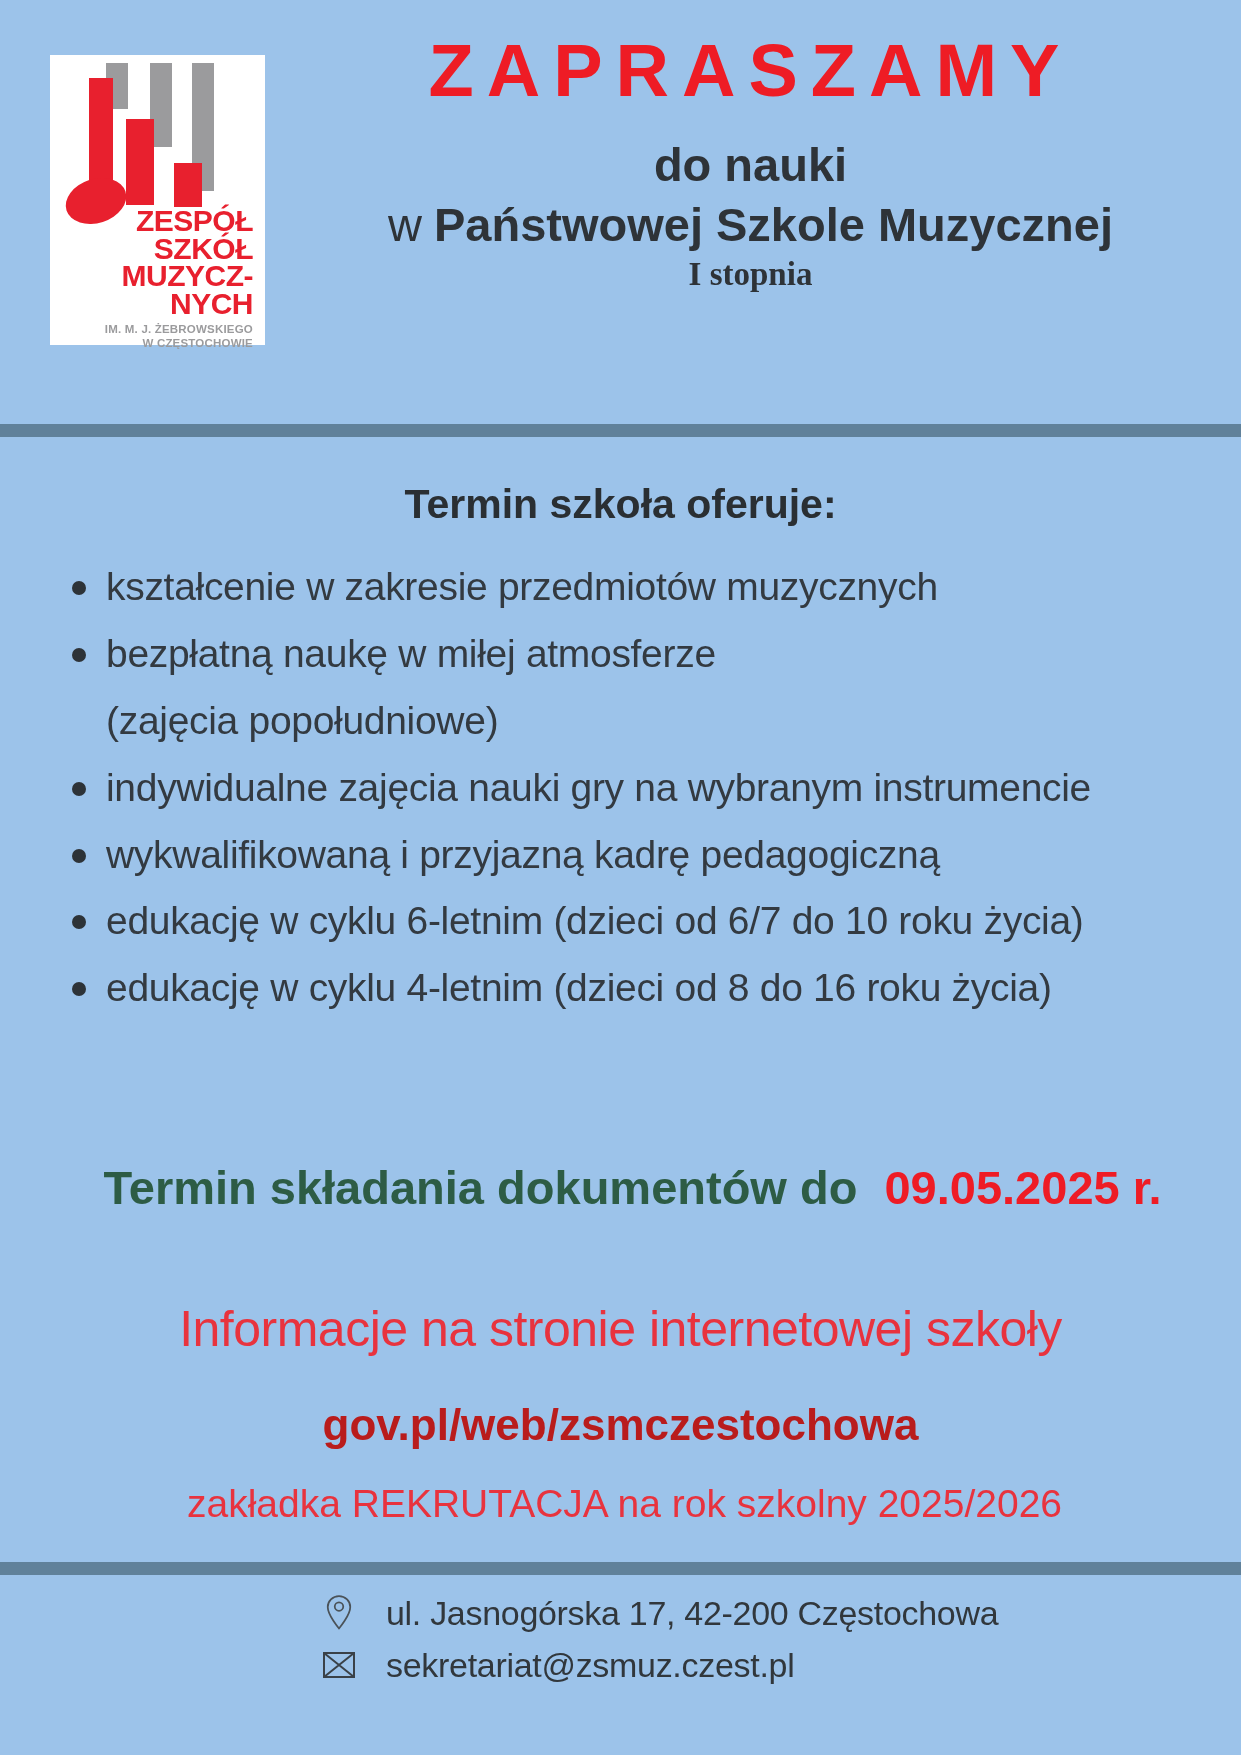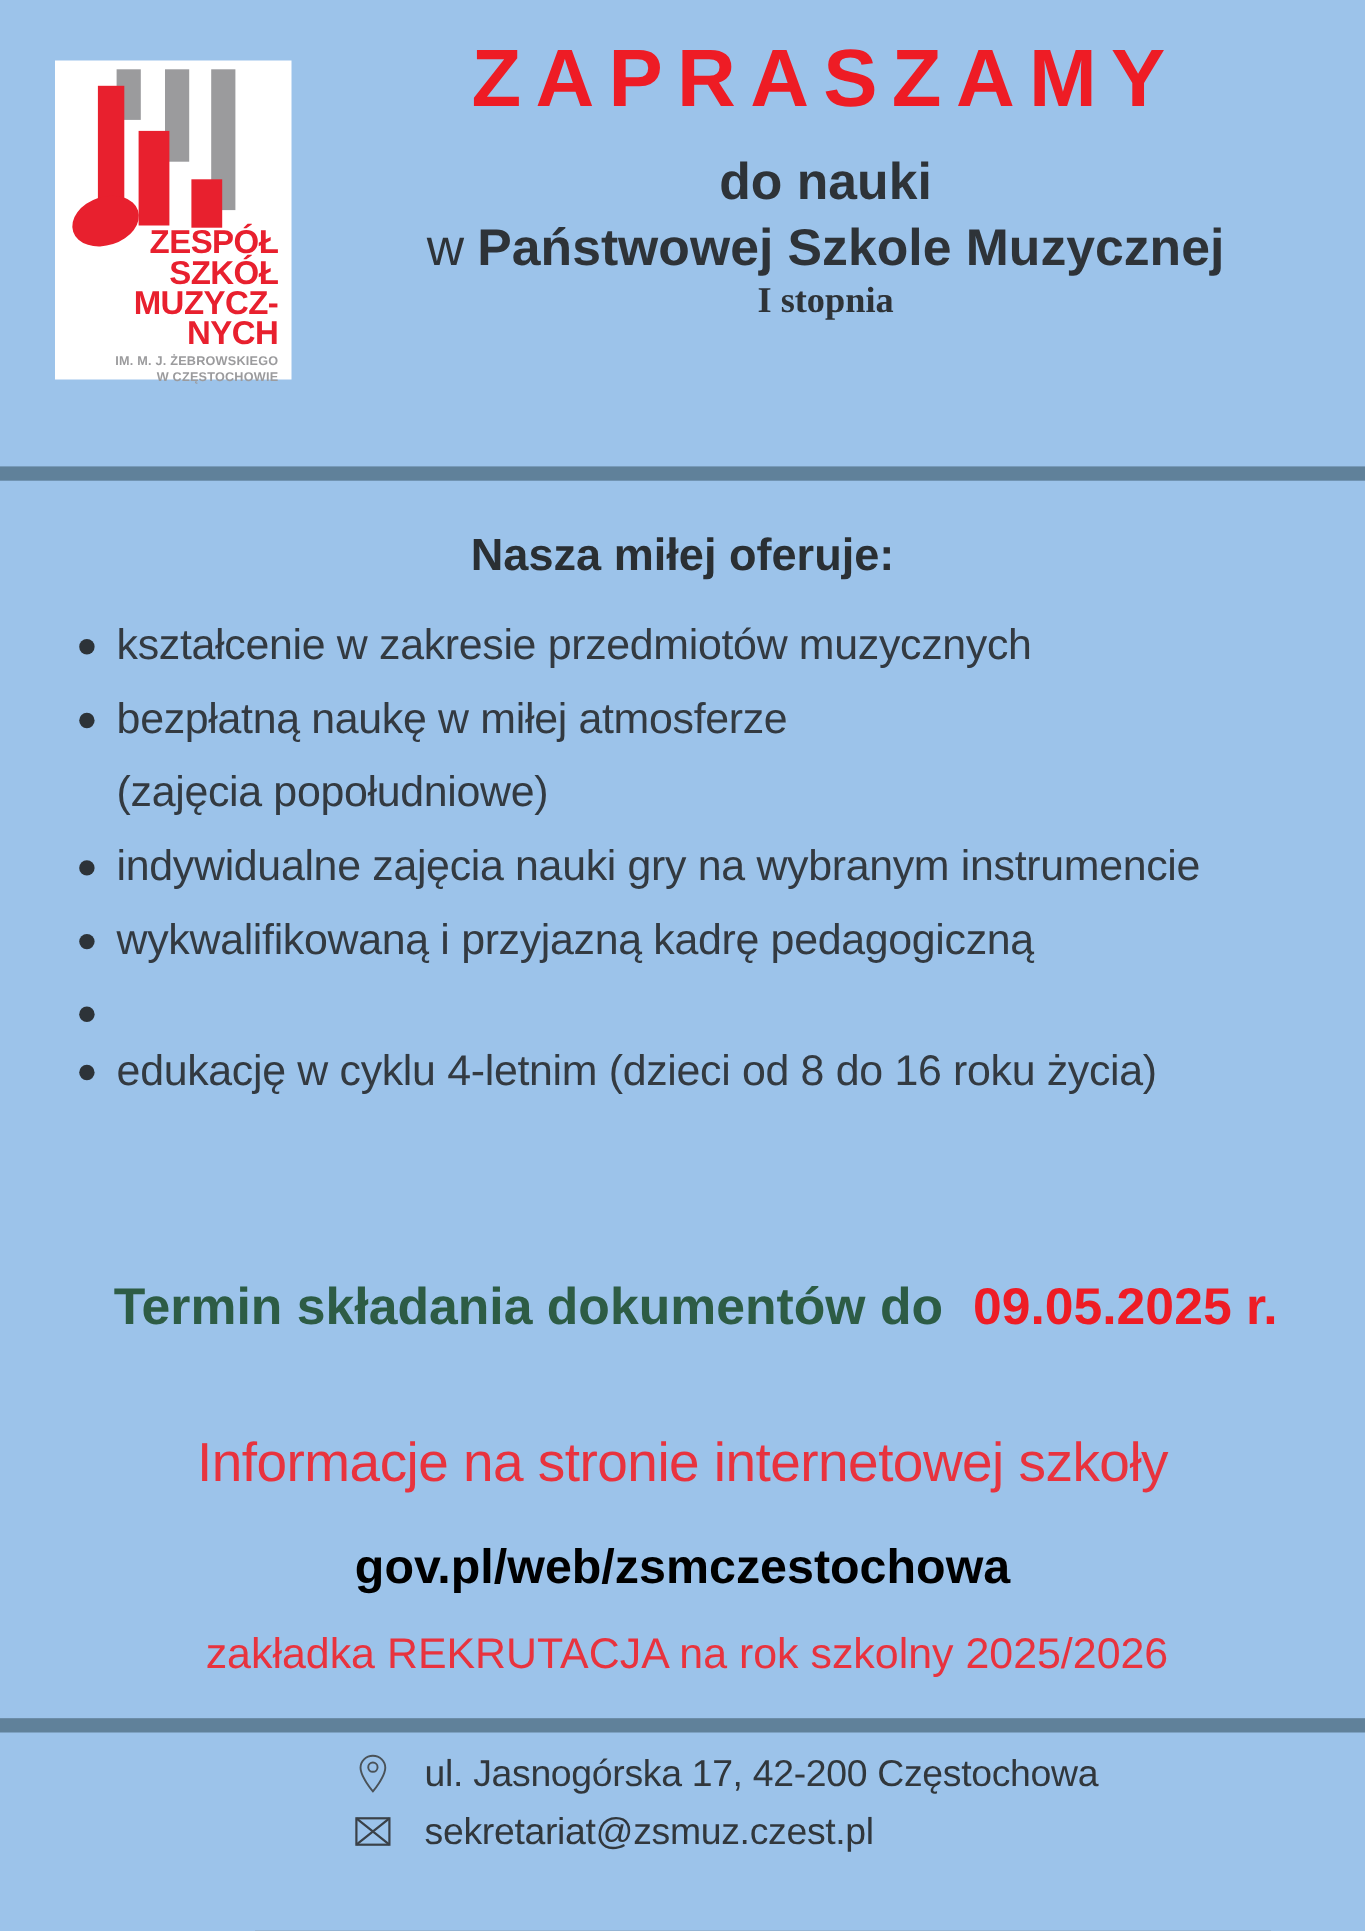--- a/index.html
+++ b/index.html
@@ -62,21 +62,21 @@
   }
   .deadline .green{color:#2d5c45;}
   .deadline .red{color:#ee1c25; margin-left:14px;}
   
   .info-line1{
     position:absolute; left:0; width:100%; top:1300px; text-align:center;
     color:#e8333e; font-size:50px; letter-spacing:-0.5px;
   }
   .info-website{
     position:absolute; left:0; width:100%; top:1400px; text-align:center;
-    color:#000000; font-size:44px; font-weight:bold;
+    color:#b91c1c; font-size:44px; font-weight:bold;
   }
   .info-line3{
     position:absolute; left:4px; width:100%; top:1482px; text-align:center;
     color:#e8333e; font-size:39px;
   }
   
   .footer{position:absolute; left:320px; top:1592px;}
   .contact-row{display:flex; align-items:center; margin-bottom:10px; height:42px;}
   .contact-icon{flex:0 0 auto; width:38px; height:38px; margin-right:28px;
     display:flex; align-items:center; justify-content:center;}
@@ -114,21 +114,21 @@
     <h1 class="main-title">ZAPRASZAMY</h1>
     <div class="sub1">do nauki</div>
     <div class="sub2">
       <span class="prefix">w</span><span class="boldpart">Państwowej Szkole Muzycznej</span>
     </div>
     <div class="sub3">I stopnia</div>
   </div>
 
   <div class="divider top"></div>
 
-  <div class="offer-heading">Nasza miłej oferuje:</div>
+  <div class="offer-heading">Termin szkoła oferuje:</div>
 
   <div class="offer-list">
     <div class="offer-item">
       <span class="dot"></span>
       <span class="txt">kształcenie w zakresie przedmiotów muzycznych</span>
     </div>
     <div class="offer-item">
       <span class="dot"></span>
       <span class="txt">bezpłatną naukę w miłej atmosferze</span>
     </div>
@@ -139,20 +139,21 @@
     <div class="offer-item">
       <span class="dot"></span>
       <span class="txt">indywidualne zajęcia nauki gry na wybranym instrumencie</span>
     </div>
     <div class="offer-item">
       <span class="dot"></span>
       <span class="txt">wykwalifikowaną i przyjazną kadrę pedagogiczną</span>
     </div>
     <div class="offer-item">
       <span class="dot"></span>
+      <span class="txt">edukację w cyklu 6-letnim (dzieci od 6/7 do 10 roku życia)</span>
     </div>
     <div class="offer-item">
       <span class="dot"></span>
       <span class="txt">edukację w cyklu 4-letnim (dzieci od 8 do 16 roku życia)</span>
     </div>
   </div>
 
   <div class="deadline">
     <span class="green">Termin składania dokumentów do</span>
     <span class="red">09.05.2025 r.</span>

